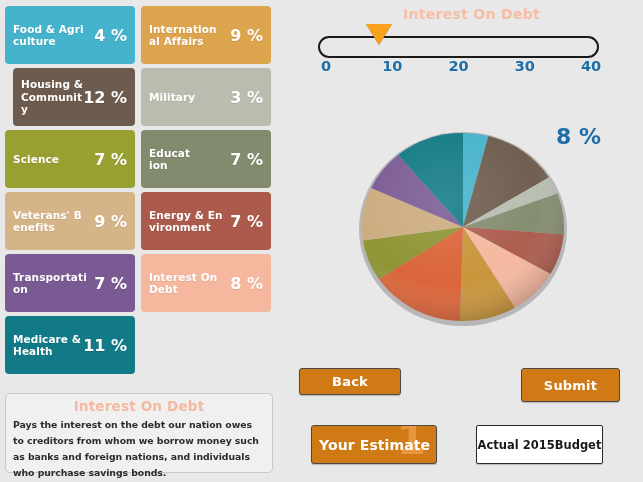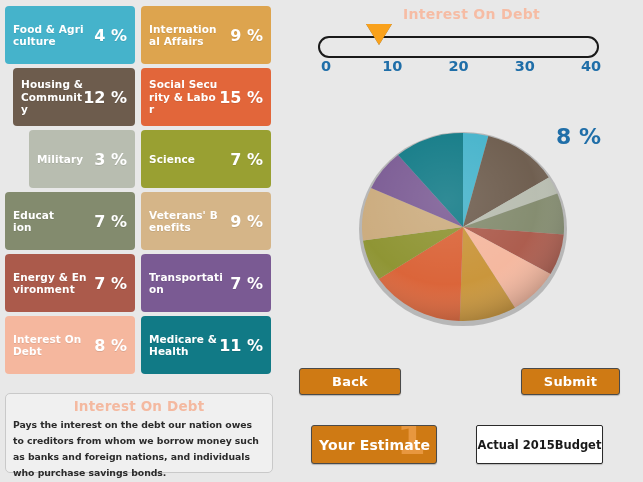--- a/index.html
+++ b/index.html
@@ -172,21 +172,21 @@
     font-size: 13px;
     font-weight: bold;
     display: flex;
     align-items: center;
     justify-content: center;
     box-sizing: border-box;
     box-shadow: 0 1px 1px rgba(0,0,0,0.22);
     letter-spacing: 0.2px;
   }
   #back-button  { left: 299px; top: 368px; width: 102px; height: 27px; }
-  #submit-button{ left: 521px; top: 368px; width: 99px; height: 27px; }
+  #submit-button{ left: 521px; top: 368px; width: 99px; height: 34px; }
 
   #estimate-button {
     position: absolute;
     left: 311px;
     top: 425px;
     width: 126px;
     height: 39px;
     background: #cf7a14;
     border: 1px solid #4a4a4a;
     border-radius: 3px;
@@ -246,25 +246,21 @@
     <span class="tile-pct">4 %</span>
   </div>
   <div class="tile" style="background: rgb(221, 164, 78);">
     <span class="tile-label">International Affairs</span>
     <span class="tile-pct">9 %</span>
   </div>
   <div class="tile" style="background: rgb(109, 92, 77); margin-left: 8px;">
     <span class="tile-label">Housing &amp; Community</span>
     <span class="tile-pct">12 %</span>
   </div>
-  <div class="tile" style="background: rgb(226, 102, 58);">
-    <span class="tile-label">Social Security &amp; Labor</span>
-    <span class="tile-pct">15 %</span>
-  </div>
-  <div class="tile" style="background: rgb(184, 189, 176); margin-left: 24px;">
+  <div class="tile" style="background: rgb(184, 189, 176);">
     <span class="tile-label">Military</span>
     <span class="tile-pct">3 %</span>
   </div>
   <div class="tile" style="background: rgb(153, 160, 50);">
     <span class="tile-label">Science</span>
     <span class="tile-pct">7 %</span>
   </div>
   <div class="tile" style="background: rgb(131, 139, 110); gap: 40px;">
     <span class="tile-label">Education</span>
     <span class="tile-pct">7 %</span>

